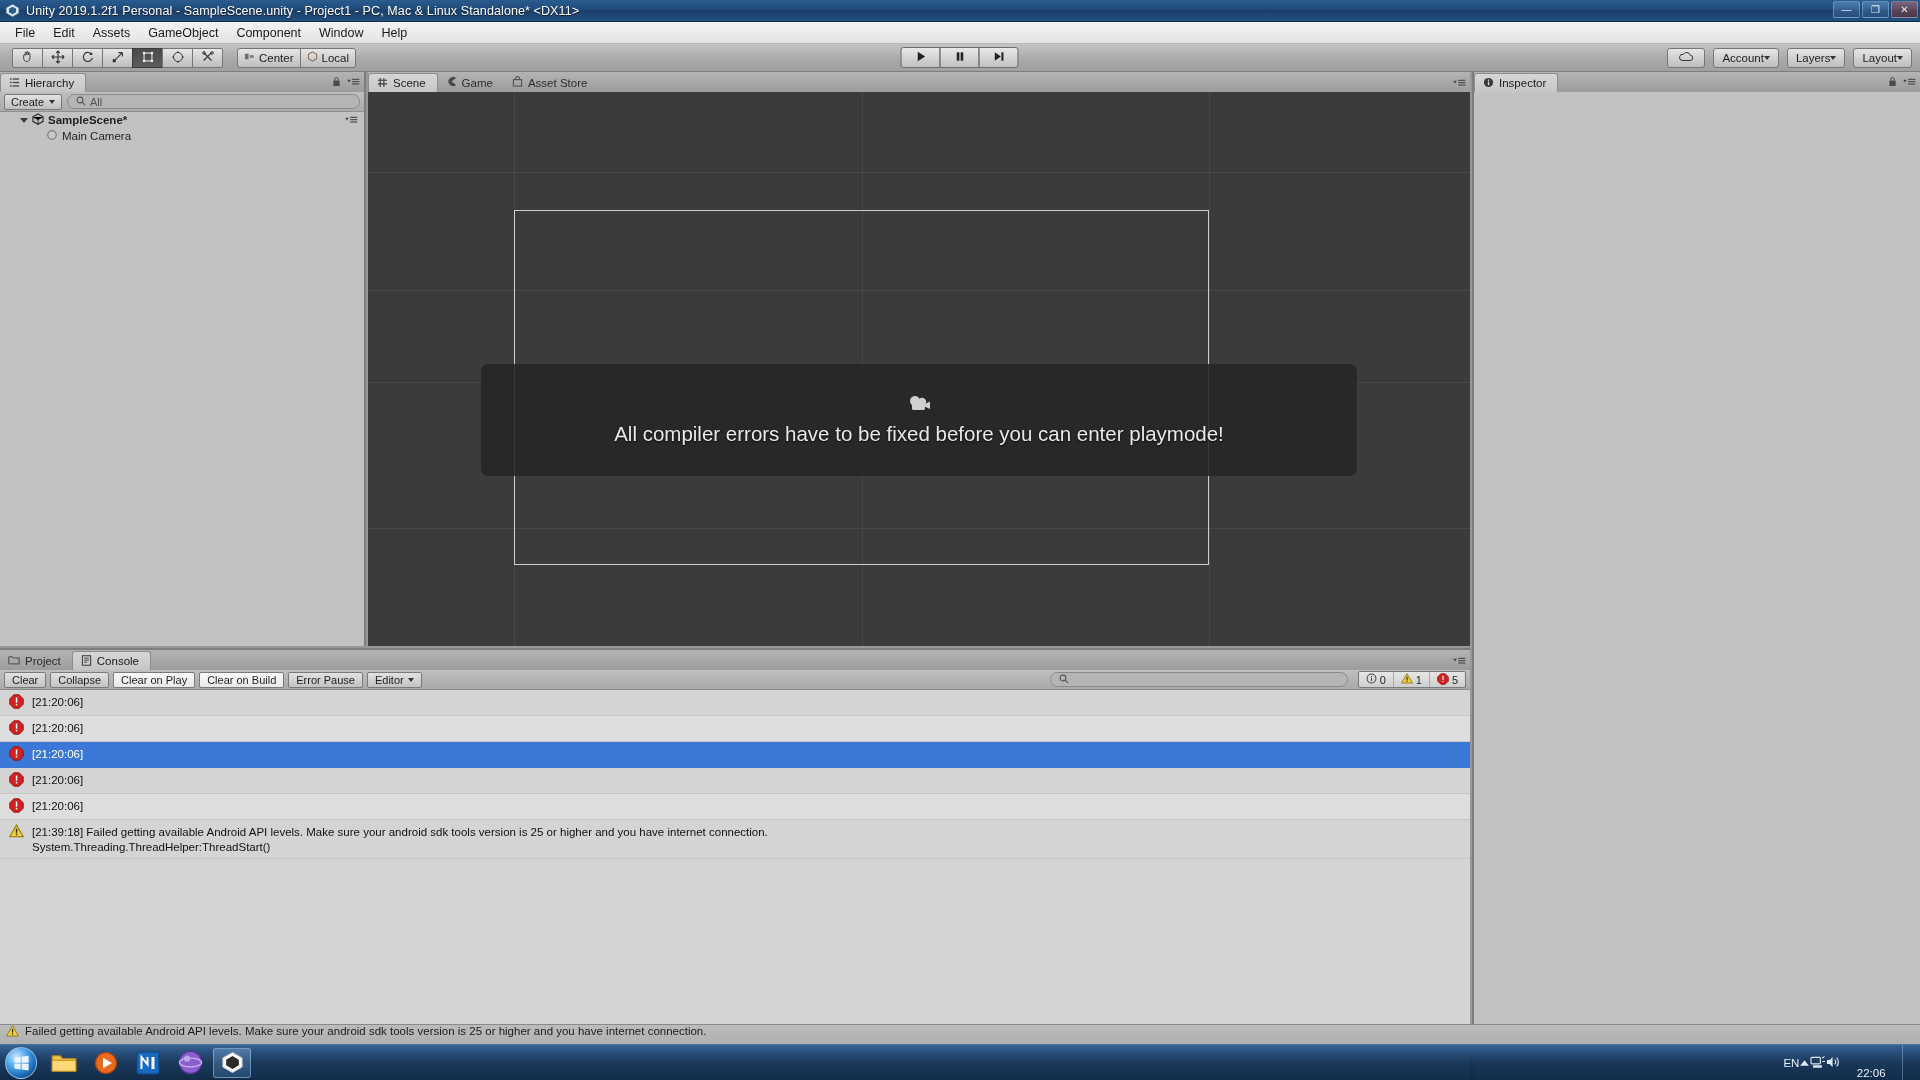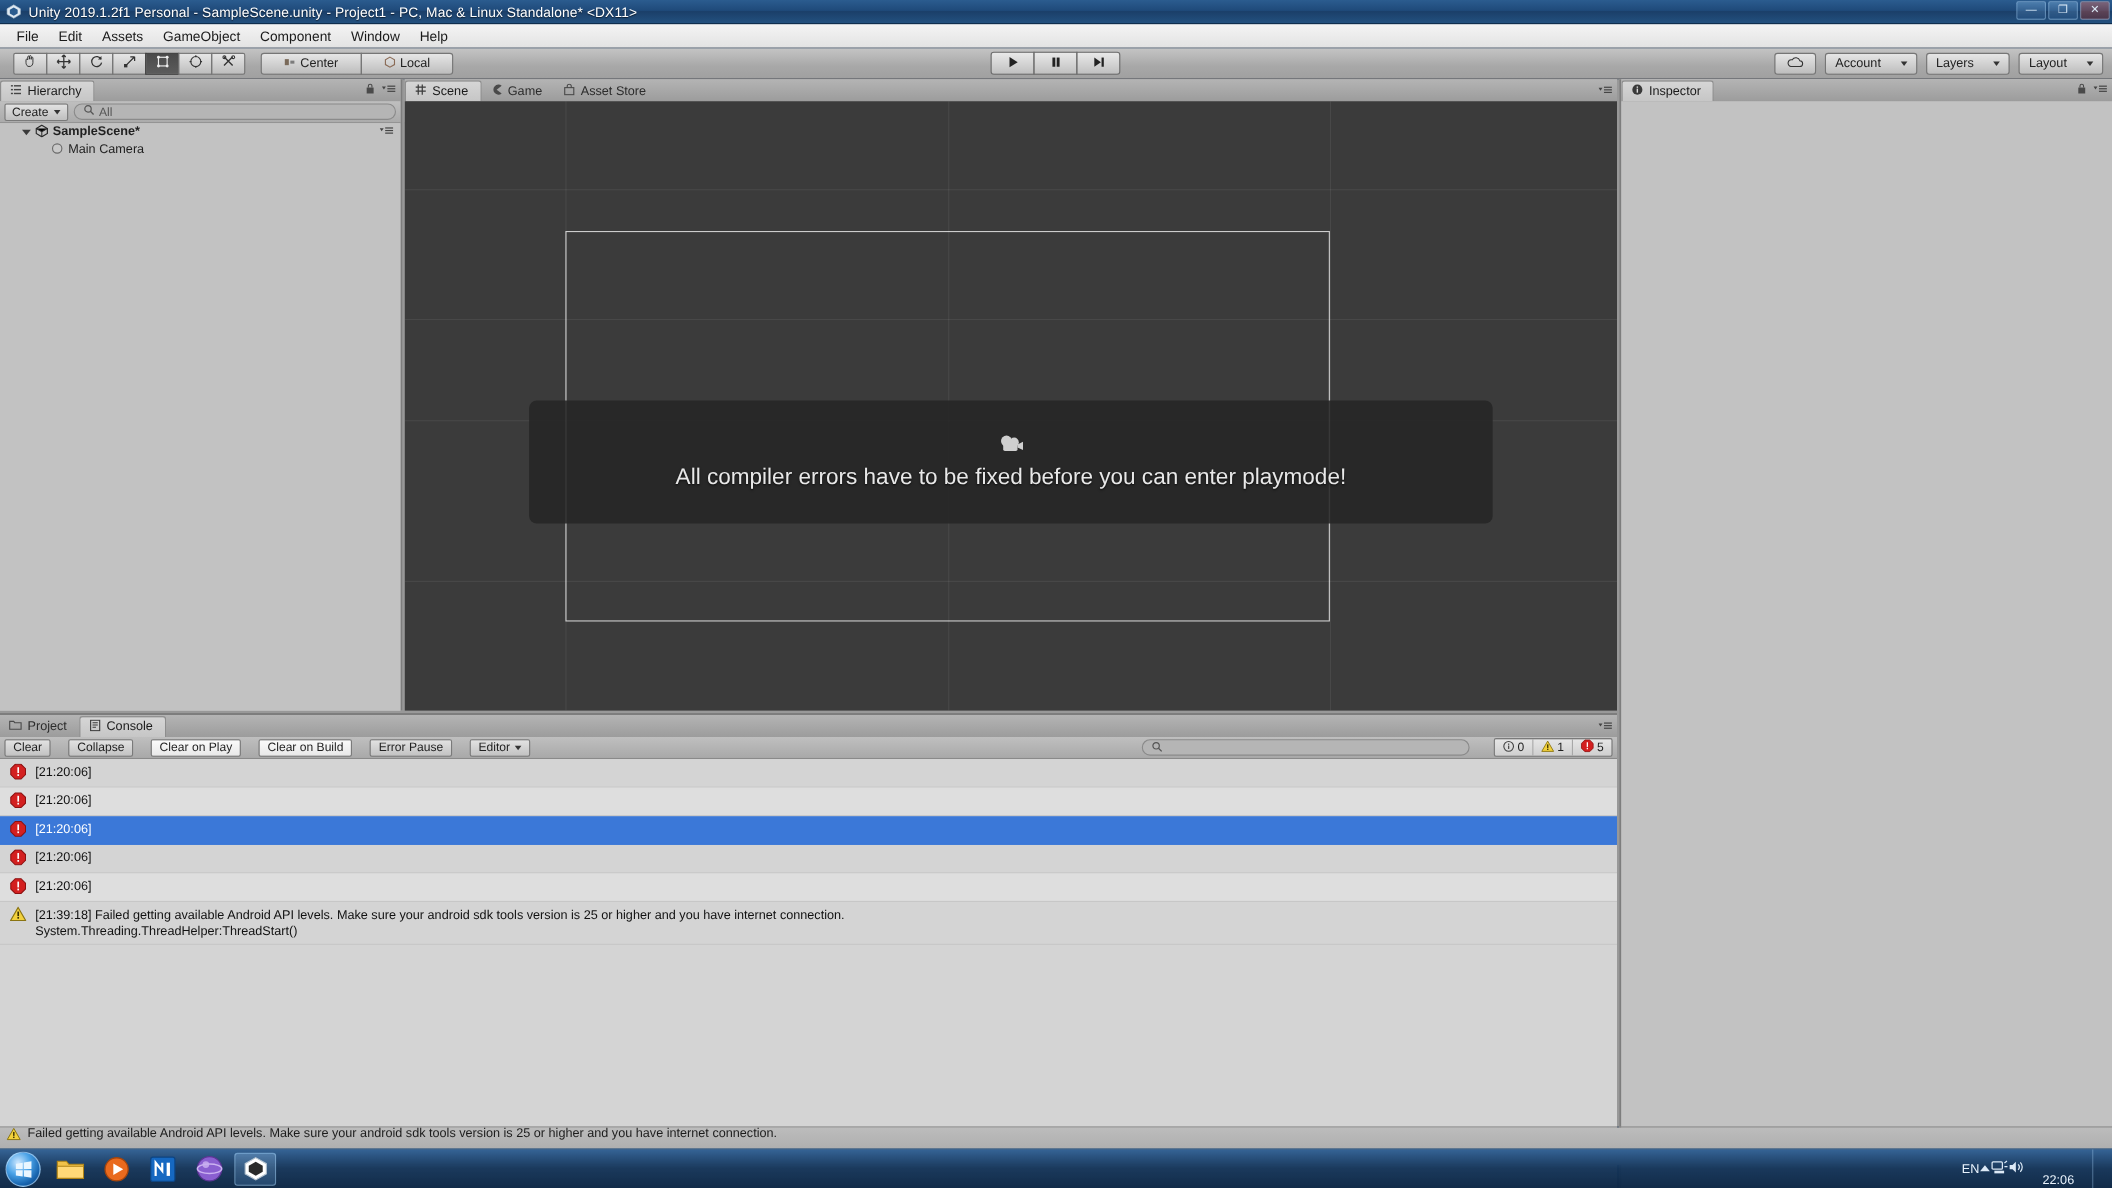--- a/index.html
+++ b/index.html
@@ -71,21 +71,21 @@
   .tb-btn:first-child { margin-left: 0; border-radius: 2px 0 0 2px; }
   .tb-btn:last-child { border-radius: 0 2px 2px 0; }
   .tb-btn.active {
     background: linear-gradient(to bottom, #4a4a4a, #5c5c5c);
     border-color: #3a3a3a;
     color: #f0f0f0;
   }
   .tb-sep { width: 12px; }
   .pivot-group { margin-left: 14px; display: flex; }
   .pivot-btn {
-    height: 20px; padding: 0 20px;
+    height: 20px; padding: 0 6px;
     background: linear-gradient(to bottom, #e6e6e6, #bdbdbd);
     border: 1px solid #767676; margin-left: -1px;
     display: flex; align-items: center; gap: 4px;
     color: #222; font-size: 11.5px; white-space: nowrap;
   }
   .pivot-btn:first-child { margin-left: 0; border-radius: 3px 0 0 3px; }
   .pivot-btn:last-child { border-radius: 0 3px 3px 0; }
 
   .play-group {
     position: absolute; left: 50%; transform: translateX(-50%);
@@ -100,21 +100,21 @@
   .play-btn:first-child { border-radius: 3px 0 0 3px; }
   .play-btn:last-child { border-radius: 0 3px 3px 0; }
 
   .right-group {
     position: absolute; right: 8px; display: flex; align-items: center; gap: 8px;
   }
   .rt-btn {
     height: 20px; padding: 0 8px;
     background: linear-gradient(to bottom, #e6e6e6, #bdbdbd);
     border: 1px solid #767676; border-radius: 3px;
-    display: flex; align-items: center; gap: 18px;
+    display: flex; align-items: center; gap: 0;
     color: #222; font-size: 11.5px; white-space: nowrap;
   }
   .rt-btn.icon-only { padding: 0 10px; gap: 0; }
   .caret-d {
     width: 0; height: 0; border-left: 3.5px solid transparent;
     border-right: 3.5px solid transparent; border-top: 4px solid #333;
   }
 
   
   #editor {
@@ -238,21 +238,21 @@
   #inspector .panel-tabbar { background: linear-gradient(to bottom, #b4b4b4, #9c9c9c); }
   .inspector-body { background: #c2c2c2; height: calc(100% - 20px); }
 
   
   #console {
     position: absolute; left: 0; top: 576px; width: 1470px; height: 447px;
     background: #c2c2c2; border-top: 2px solid #7d7d7d;
   }
   .console-toolbar {
     height: 20px; background: linear-gradient(to bottom, #bfbfbf, #a9a9a9);
-    display: flex; align-items: center; padding: 0 4px; gap: 16px;
+    display: flex; align-items: center; padding: 0 4px; gap: 4px;
     border-bottom: 1px solid #8a8a8a; position: relative;
   }
   .c-btn {
     height: 16px; padding: 0 7px;
     background: linear-gradient(to bottom, #e2e2e2, #c2c2c2);
     border: 1px solid #7a7a7a; border-radius: 2px;
     display: flex; align-items: center; gap: 4px;
     font-size: 11px; color: #1f1f1f; white-space: nowrap;
   }
   .c-btn.toggled { background: linear-gradient(to bottom, #fbfbfb, #e8e8e8); }

